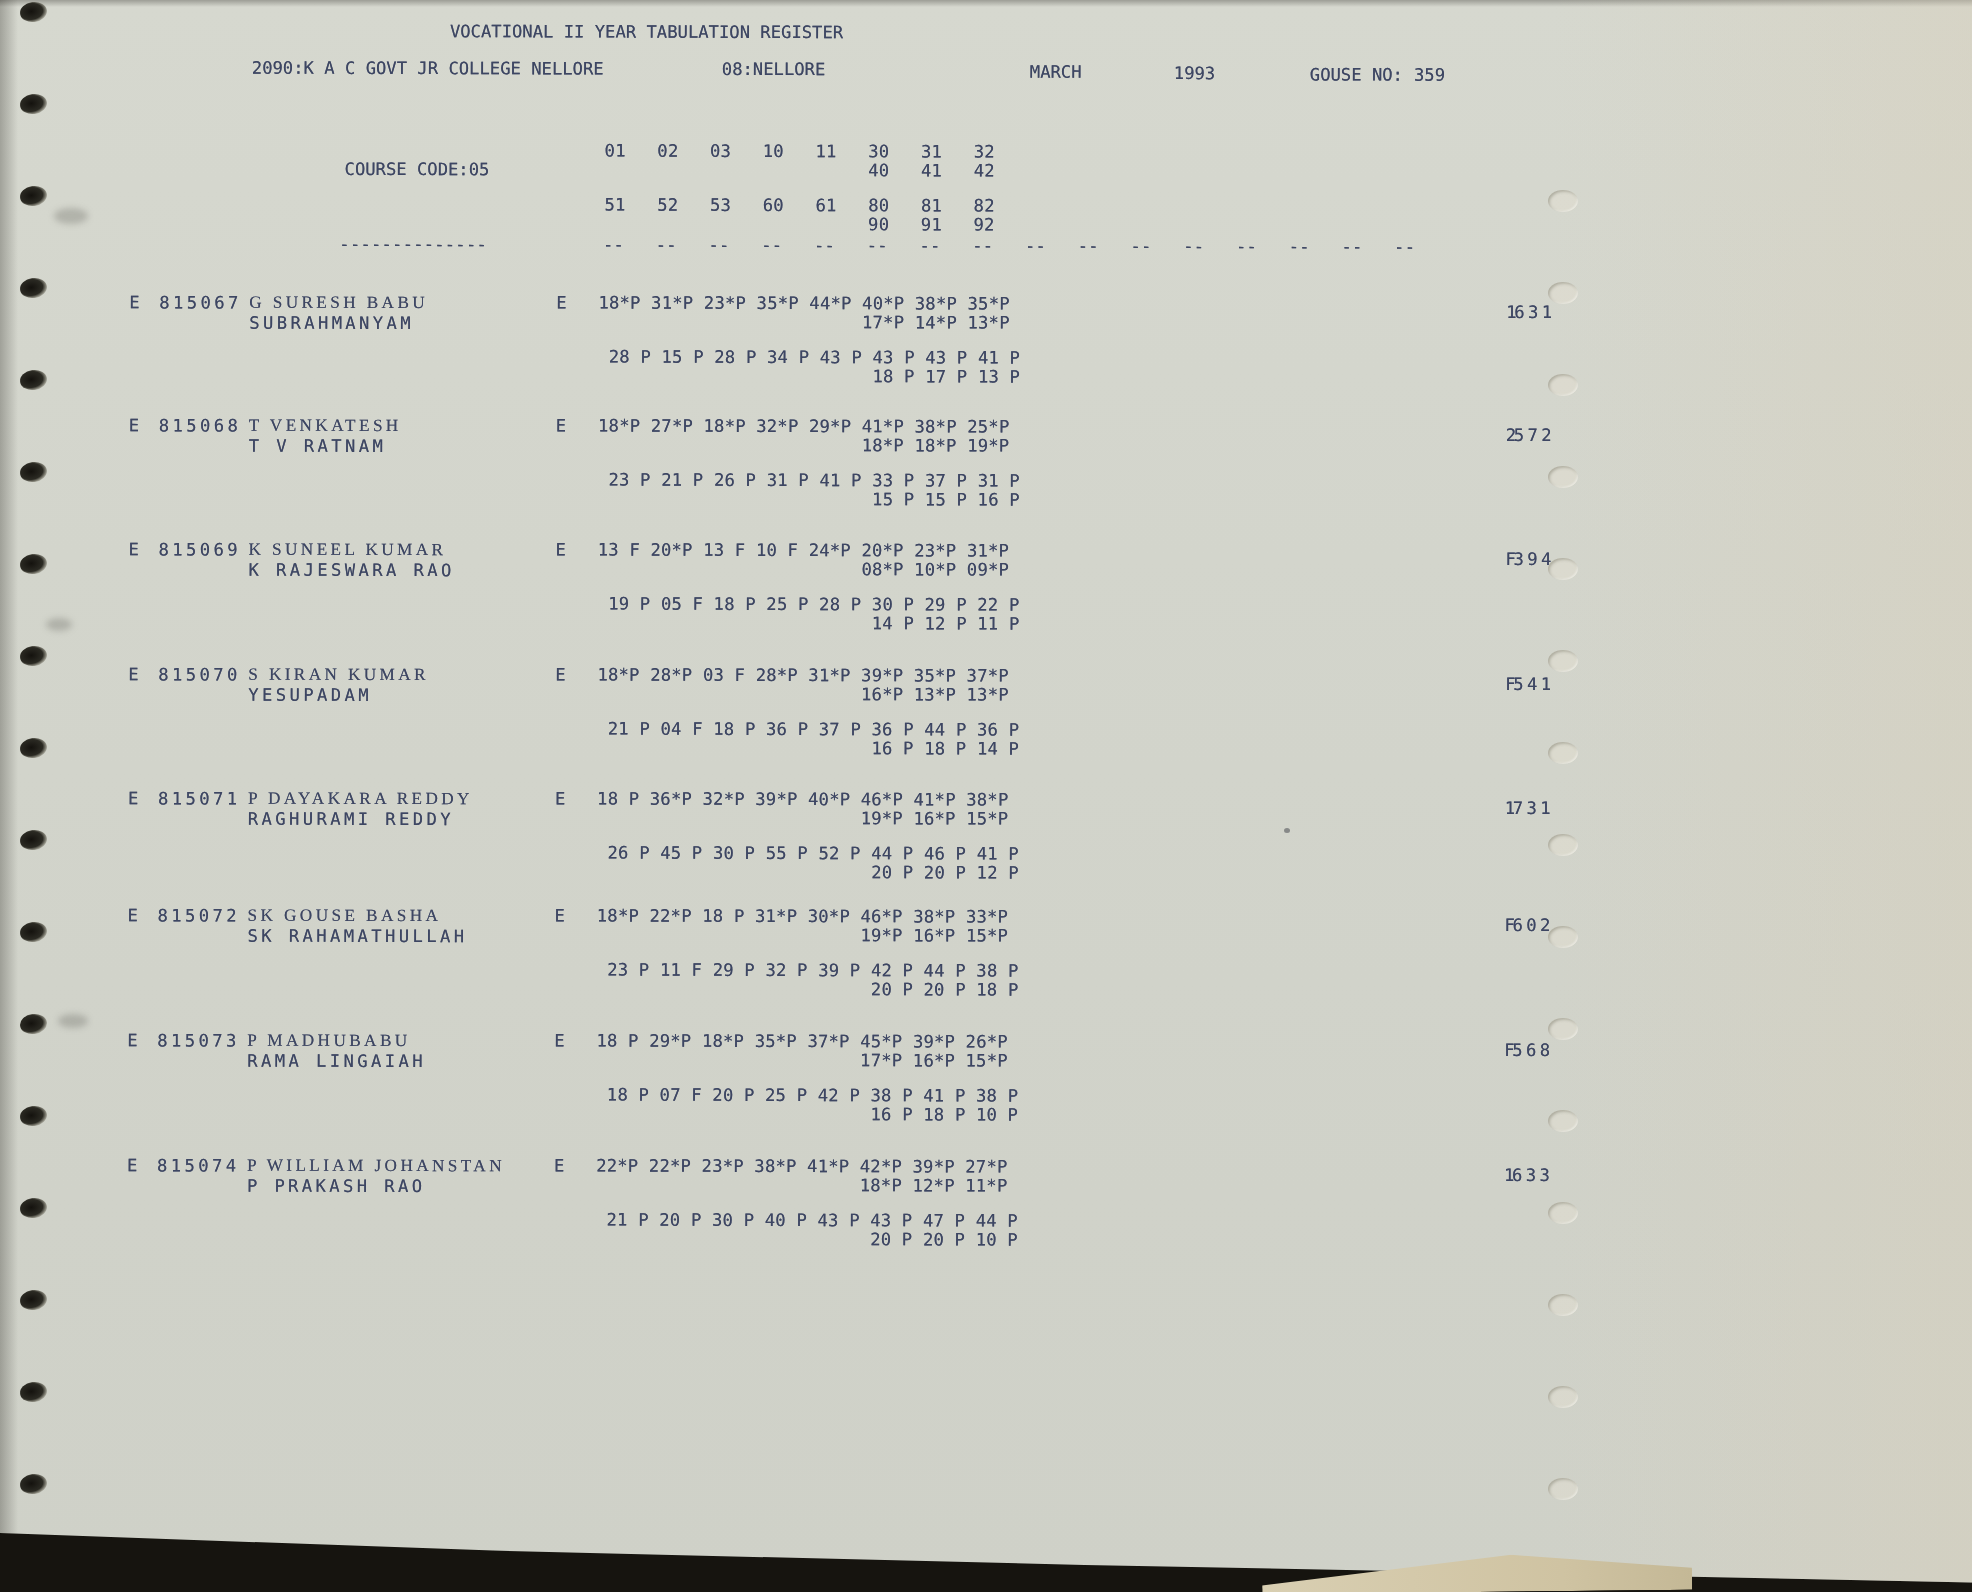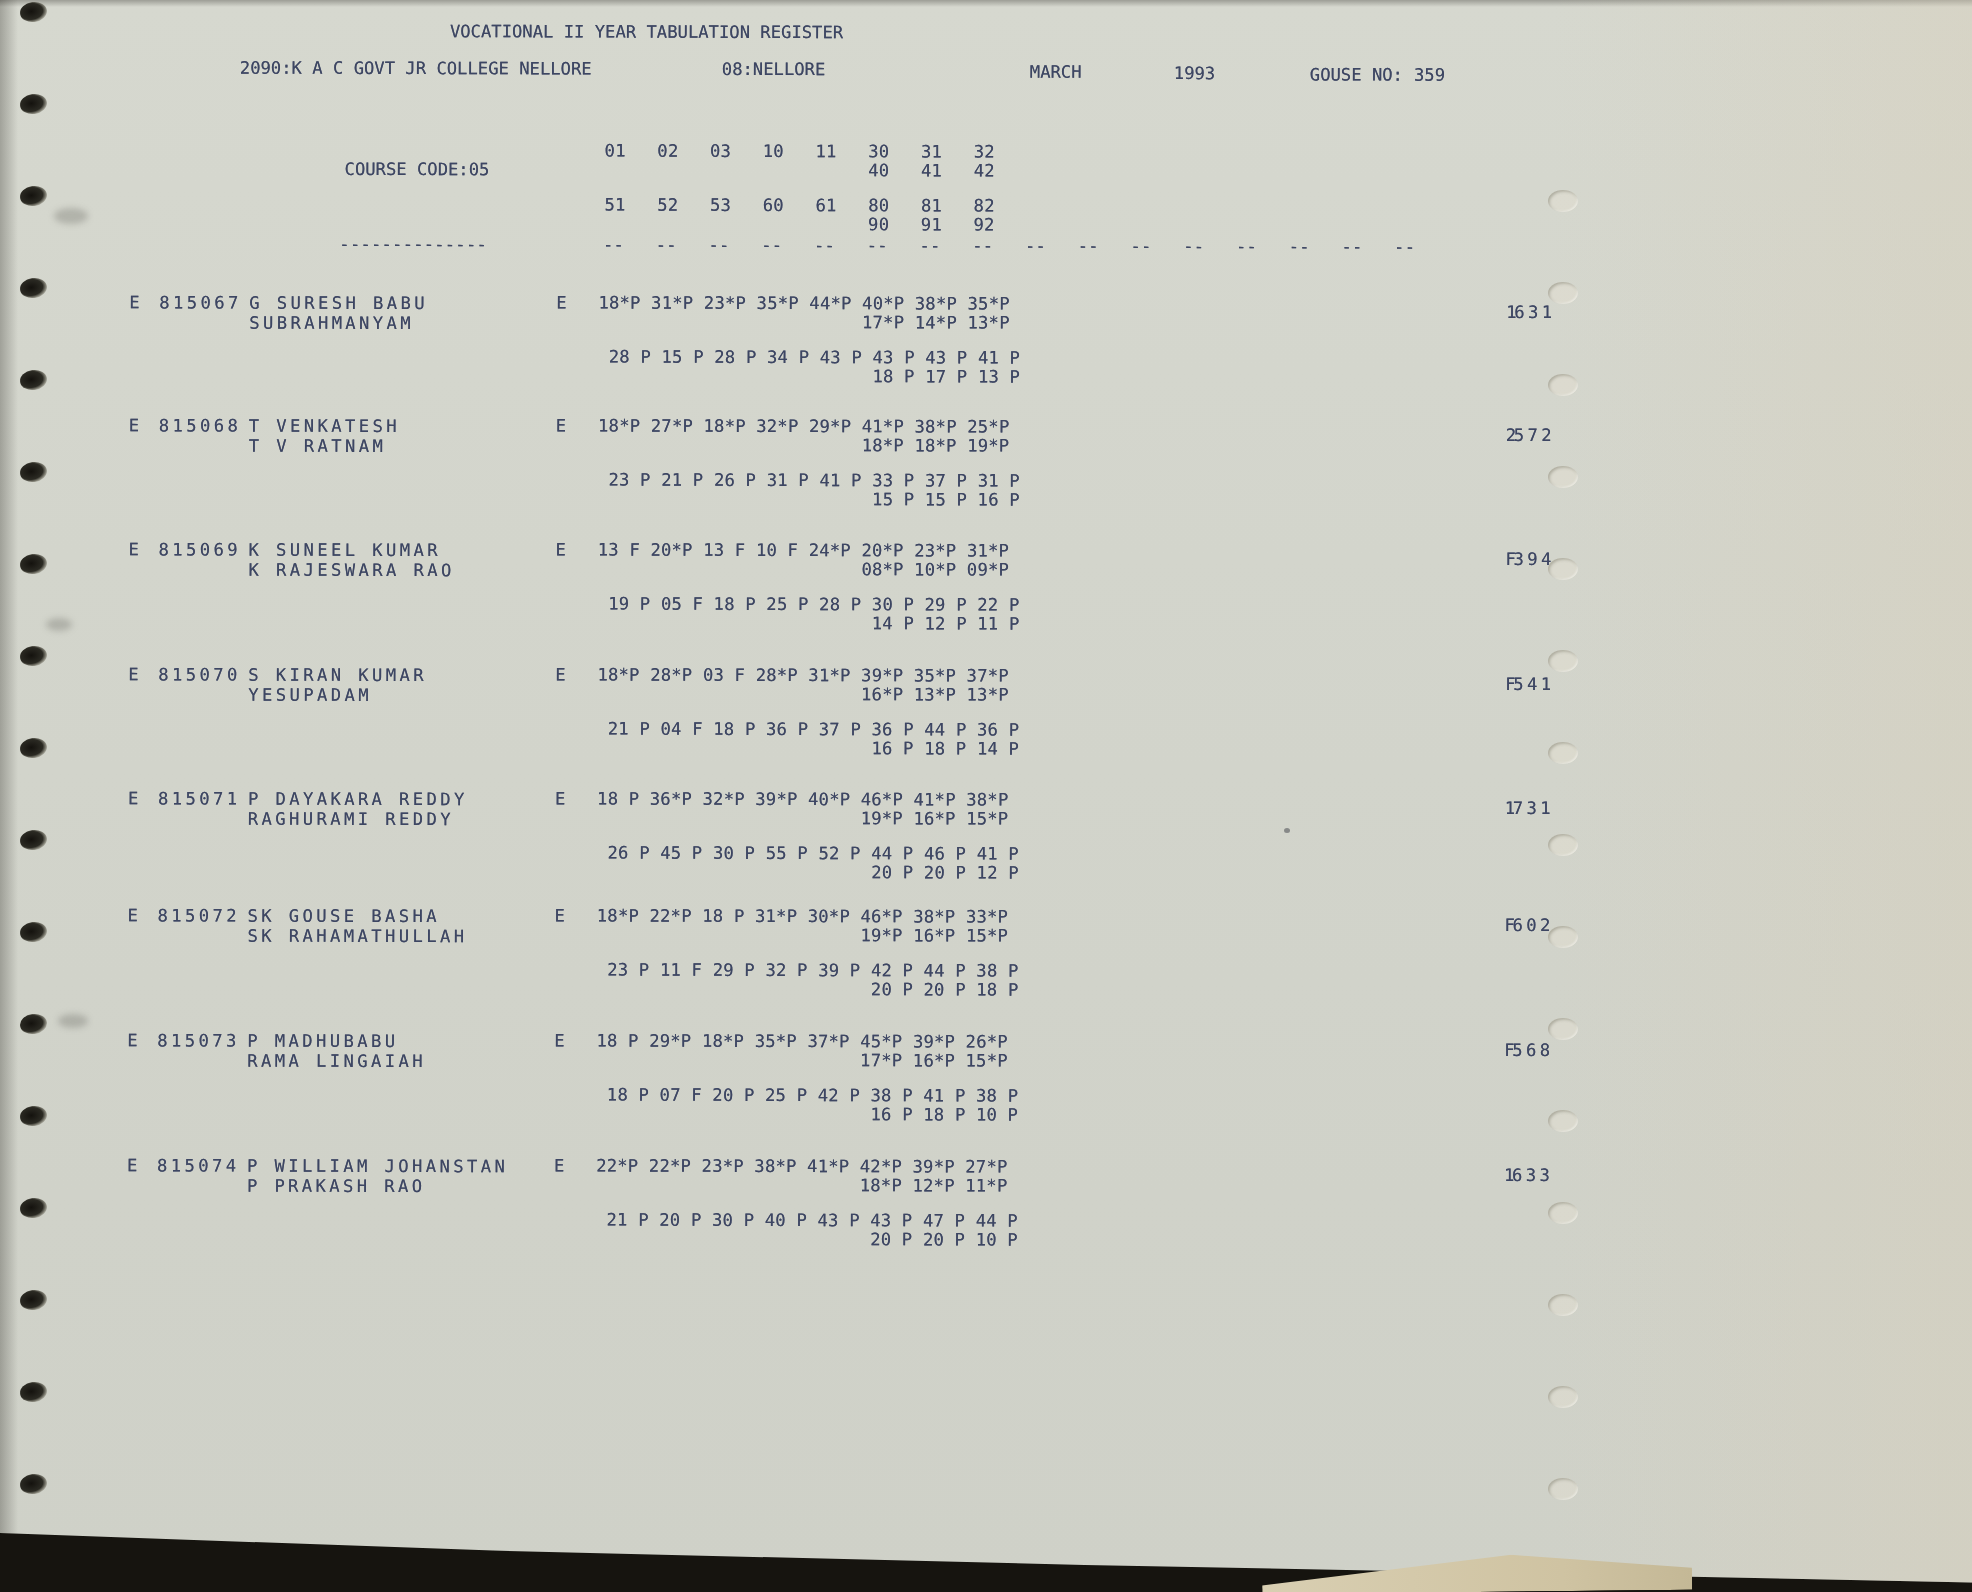--- a/index.html
+++ b/index.html
@@ -25,34 +25,34 @@
   }
   .content{position:absolute;inset:0;transform:rotate(.15deg);transform-origin:0 0;}
   .t{
     position:absolute;white-space:pre;color:#3d4663;
     font-family:"DejaVu Sans Mono", monospace;font-size:17.2px;line-height:20px;
     text-shadow:0 0 .6px rgba(61,70,99,.75);
   }
   .wide{letter-spacing:3.4px;}
   pre.t{margin:0;letter-spacing:.2px;line-height:19px;}
   .title{left:450px;top:20px;}
-  .college{left:240px;top:57px;}
+  .college{left:252px;top:57px;}
   .centre{left:722px;top:57px;}
   .month{left:1030px;top:59px;text-align:right;}
   .year{left:1174px;top:60px;}
   .pageno{left:1310px;top:61px;}
   .pageno .num{margin-left:11px;}
   .coursecode{left:345px;top:142px;margin-top:16px;}
   .cols1{left:605px;top:140px;line-height:21px;}
   .cols2{left:605px;top:194px;line-height:21px;}
   .dashrow{left:340px;top:234px;}
   .record{position:absolute;left:0;top:0;width:100%;height:124px;}
   .f-medium{left:130px;top:0;}
   .f-roll{left:160px;top:0;}
-  .f-name{left:250px;top:0;}
+  .f-name{left:250px;top:0;font-family:Liberation Serif, serif;}
   .f-guardian{left:250px;top:20px;}
   .f-marks1{left:557px;top:0;}
   .f-marks2{left:557px;top:54px;}
   .f-total{left:1515px;top:6px;}
   .f-result{left:1507px;top:6px;}
   .hole-l{
     position:absolute;left:20px;width:27px;height:20px;border-radius:50%;
     background:radial-gradient(ellipse at 42% 46%,#14120e 0%,#2b2a23 52%,#8e8d81 68%,rgba(210,212,203,0) 80%);
     transform:rotate(-8deg);
   }

